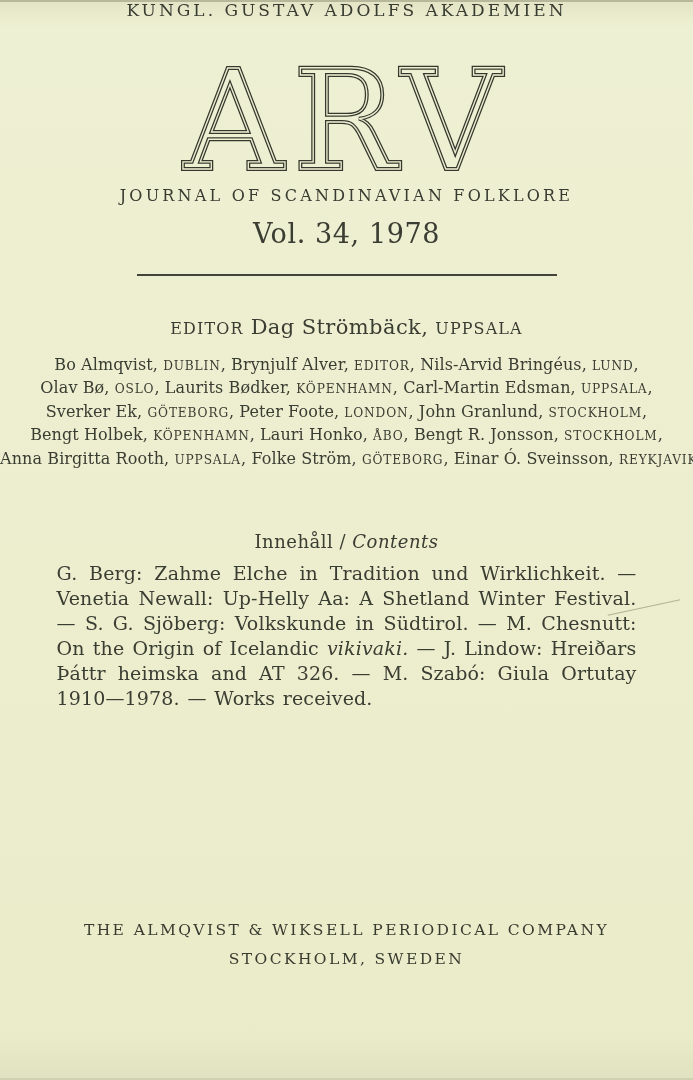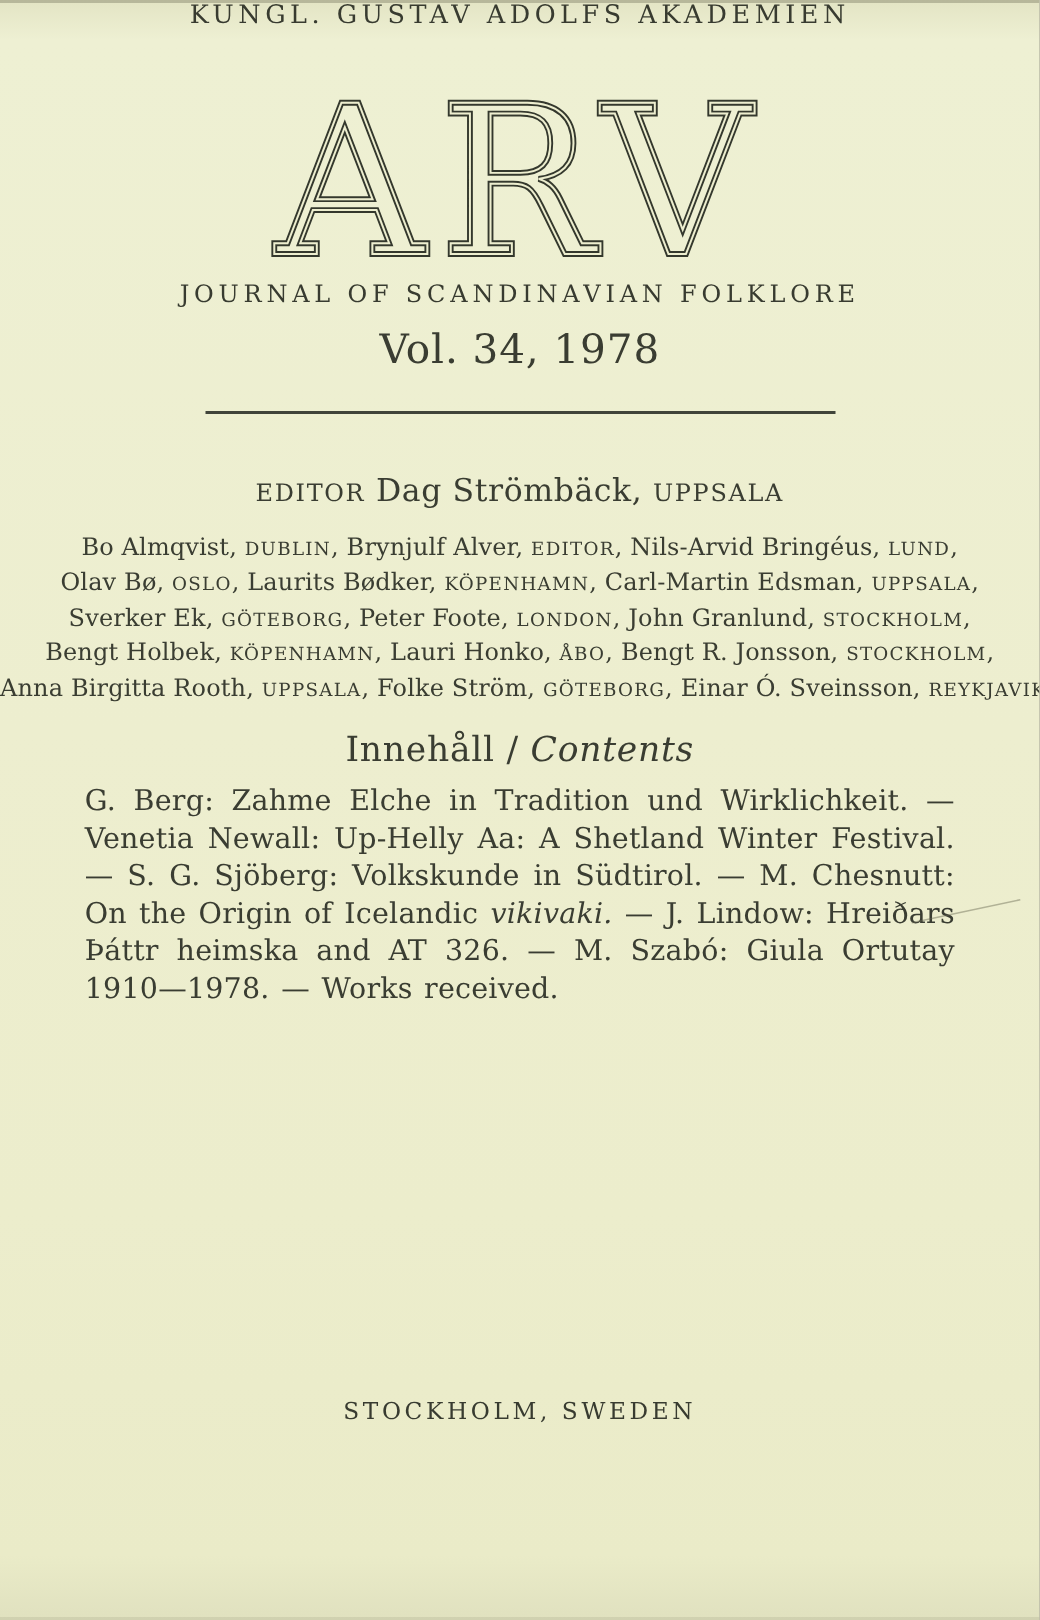--- a/index.html
+++ b/index.html
@@ -86,22 +86,22 @@
 
   .collaborators {
     margin-top: 15px;
     font-size: 16px;
     line-height: 22.4px;
     letter-spacing: 0.1px;
   }
   .collab-row { white-space: nowrap; }
 
   .contents-heading {
-    margin-top: 16px;
-    font-size: 23px;
+    margin-top: 60px;
+    font-size: 18px;
     letter-spacing: 0.5px;
   }
   .contents-heading em { font-style: italic; }
 
   .contents-paragraph {
     width: 580px;
     margin: 9px auto 0 auto;
     text-align: justify;
     font-size: 19px;
     line-height: 25px;
@@ -176,18 +176,19 @@
 
   <div class="contents-heading">
     <span>Innehåll</span>
     <span>/</span>
     <em>Contents</em>
   </div>
 
   <div class="contents-paragraph"><span>G. Berg: Zahme Elche in Tradition und Wirklichkeit. — Venetia Newall: Up-Helly Aa: A Shetland Winter Festival. — S. G. Sjöberg: Volkskunde in Südtirol. — M. Chesnutt: On the Origin of Icelandic </span><em>vikivaki.</em><span> — J. Lindow: Hreiðars Þáttr heimska and AT 326. — M. Szabó: Giula Ortutay 1910—1978. — Works received.</span></div>
 
   <div class="publisher">
+    <div class="publisher-name">THE ALMQVIST &amp; WIKSELL PERIODICAL COMPANY</div>
     <div class="publisher-location">STOCKHOLM, SWEDEN</div>
   </div>
 
   <div class="scratch"></div>
 
 </div>
 
 </body></html>

